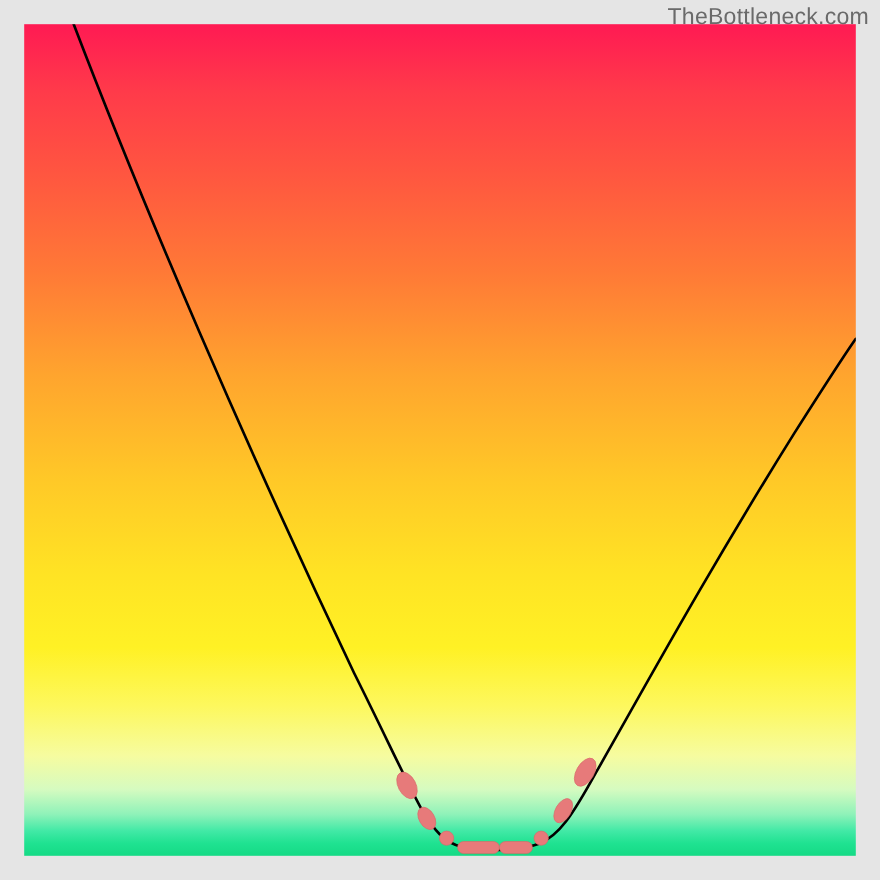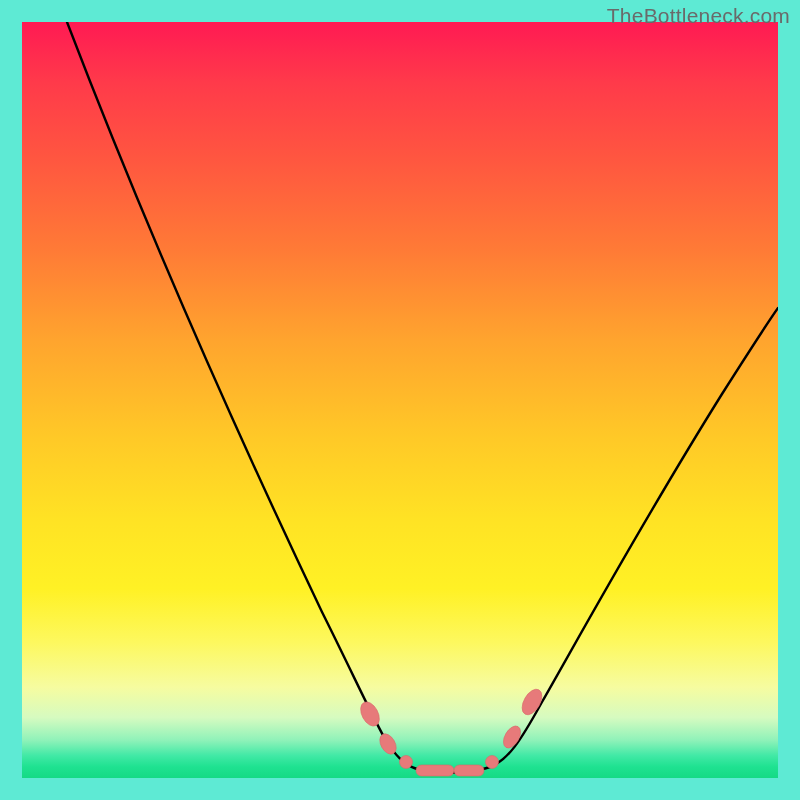--- a/index.html
+++ b/index.html
@@ -10,21 +10,21 @@
     background: #000;
     overflow: hidden;
     font-family: Arial, Helvetica, sans-serif;
   }
   .frame {
     position: absolute;
     left: 0;
     top: 0;
     width: 800px;
     height: 800px;
-    background: #5eead4;
+    background: #e5e5e5;
   }
   .plot {
     position: absolute;
     left: 22px;
     top: 22px;
     width: 756px;
     height: 756px;
     
     background: linear-gradient(
       to bottom,

